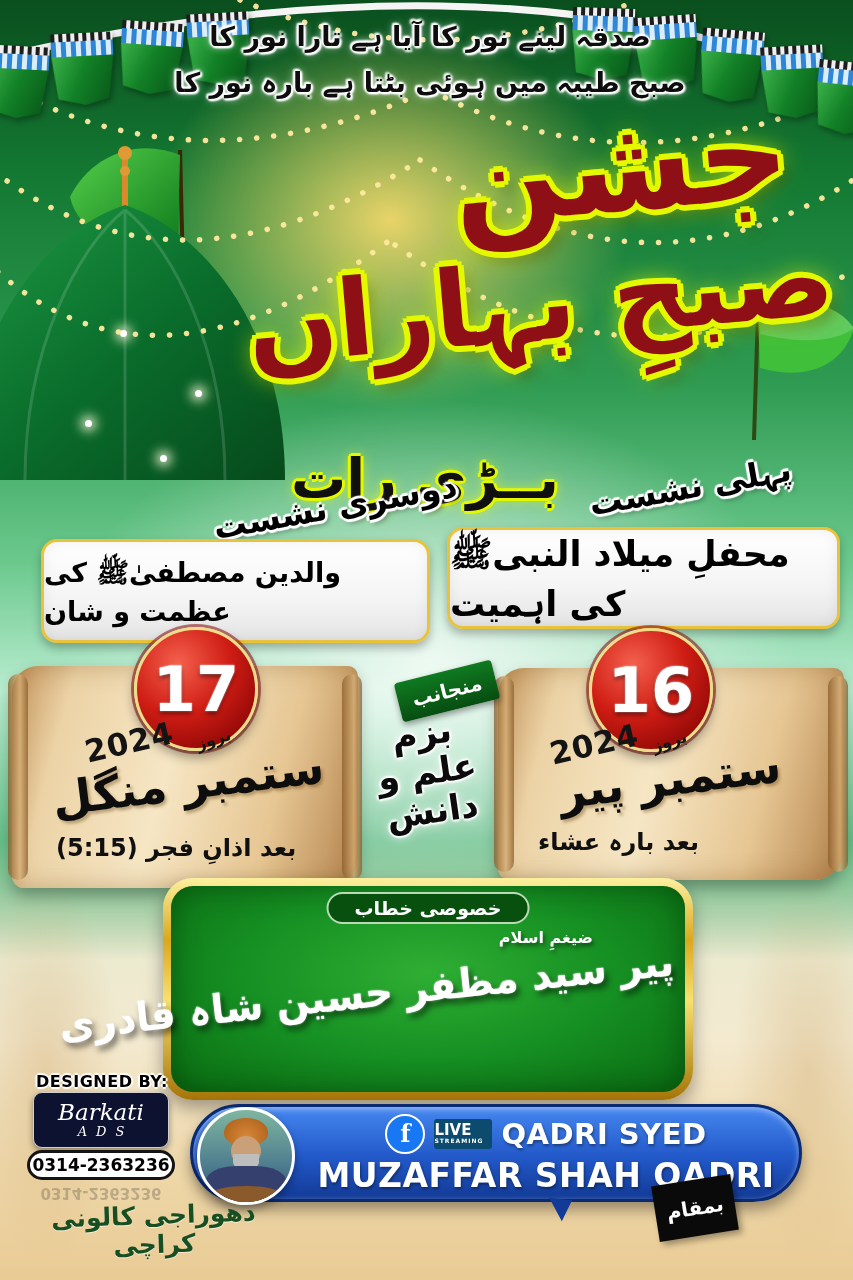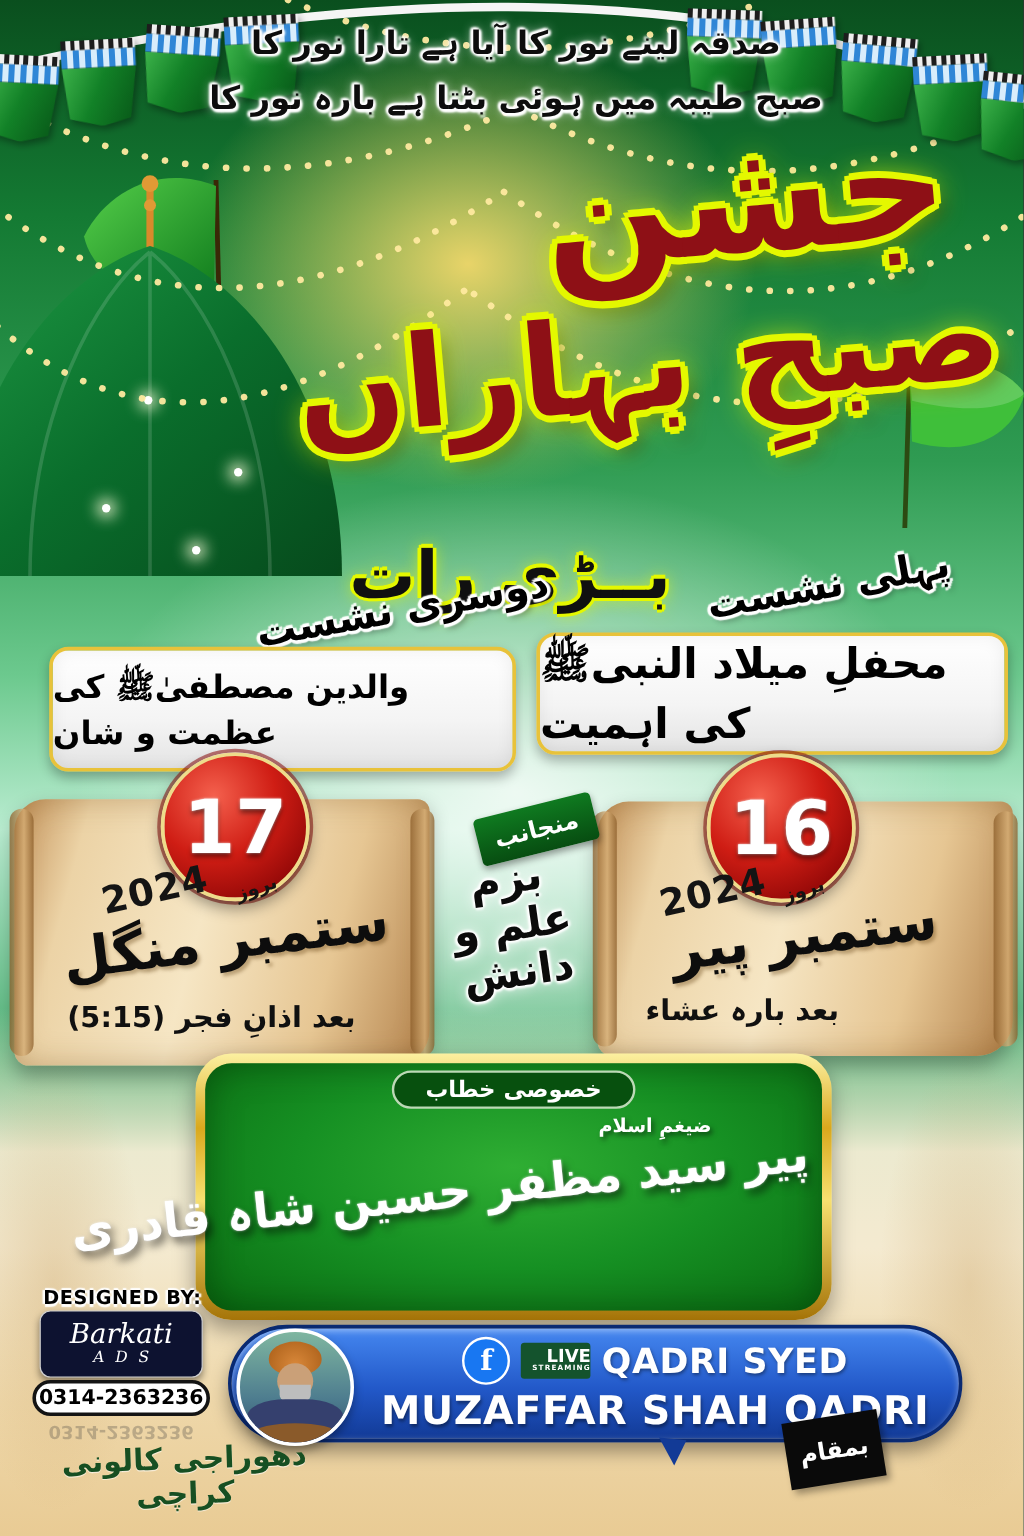--- a/index.html
+++ b/index.html
@@ -154,22 +154,22 @@
   .photo .body{position:absolute;left:6px;top:56px;width:80px;height:36px;background:#35406e;
     border-radius:40% 40% 0 0;}
   .photo .desk{position:absolute;left:12px;top:76px;width:68px;height:16px;background:#8a5a2a;
     border-radius:50% 50% 0 0;}
   .live-content{left:300px;top:1112px;width:492px;height:84px;display:flex;flex-direction:column;
     align-items:center;justify-content:center;gap:2px;}
   .live-row{display:flex;align-items:center;gap:9px;}
   .fb{width:36px;height:36px;border-radius:50%;background:#1877f2;border:2px solid #fff;
     display:flex;align-items:center;justify-content:center;color:#fff;font-size:24px;
     font-weight:900;font-family:"DejaVu Serif",serif;}
-  .live-badge{width:58px;height:30px;background:#14532d;border-radius:3px;display:flex;
-    flex-direction:column;align-items:flex-end;justify-content:center;color:#fff;line-height:1;}
+  .live-badge{width:58px;height:30px;background:#0c4a6e;border-radius:3px;display:flex;
+    flex-direction:column;align-items:flex-start;justify-content:center;color:#fff;line-height:1;}
   .live-badge .lv{font-size:15px;font-weight:900;}
   .live-badge .st{font-size:6px;font-weight:700;letter-spacing:1px;}
   .live-name1{color:#fff;font-size:29px;font-weight:900;letter-spacing:.5px;
     text-shadow:1px 2px 3px rgba(0,0,0,.4);}
   .live-name2{color:#fff;font-size:33px;font-weight:900;letter-spacing:.5px;
     text-shadow:1px 2px 3px rgba(0,0,0,.4);}
 
   
   .venue-tag{left:655px;top:1180px;width:80px;height:56px;background:#0a0a0a;
     transform:rotate(-9deg);display:flex;align-items:center;justify-content:center;color:#fff;

